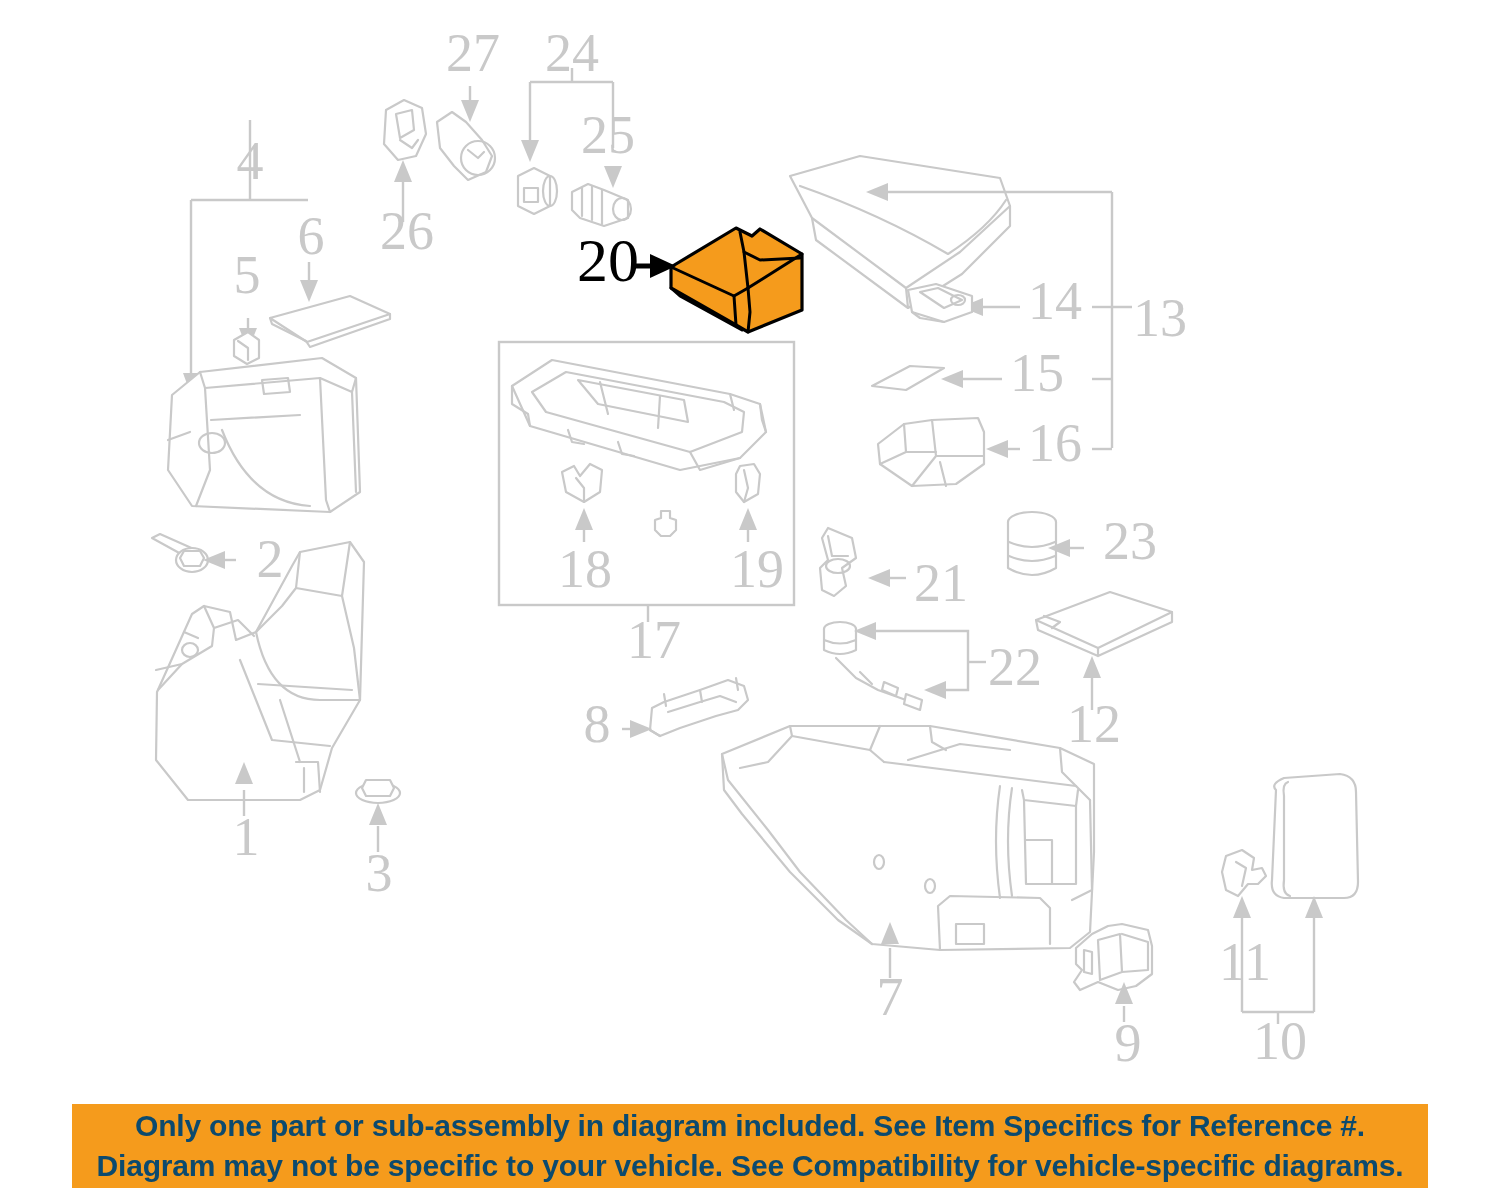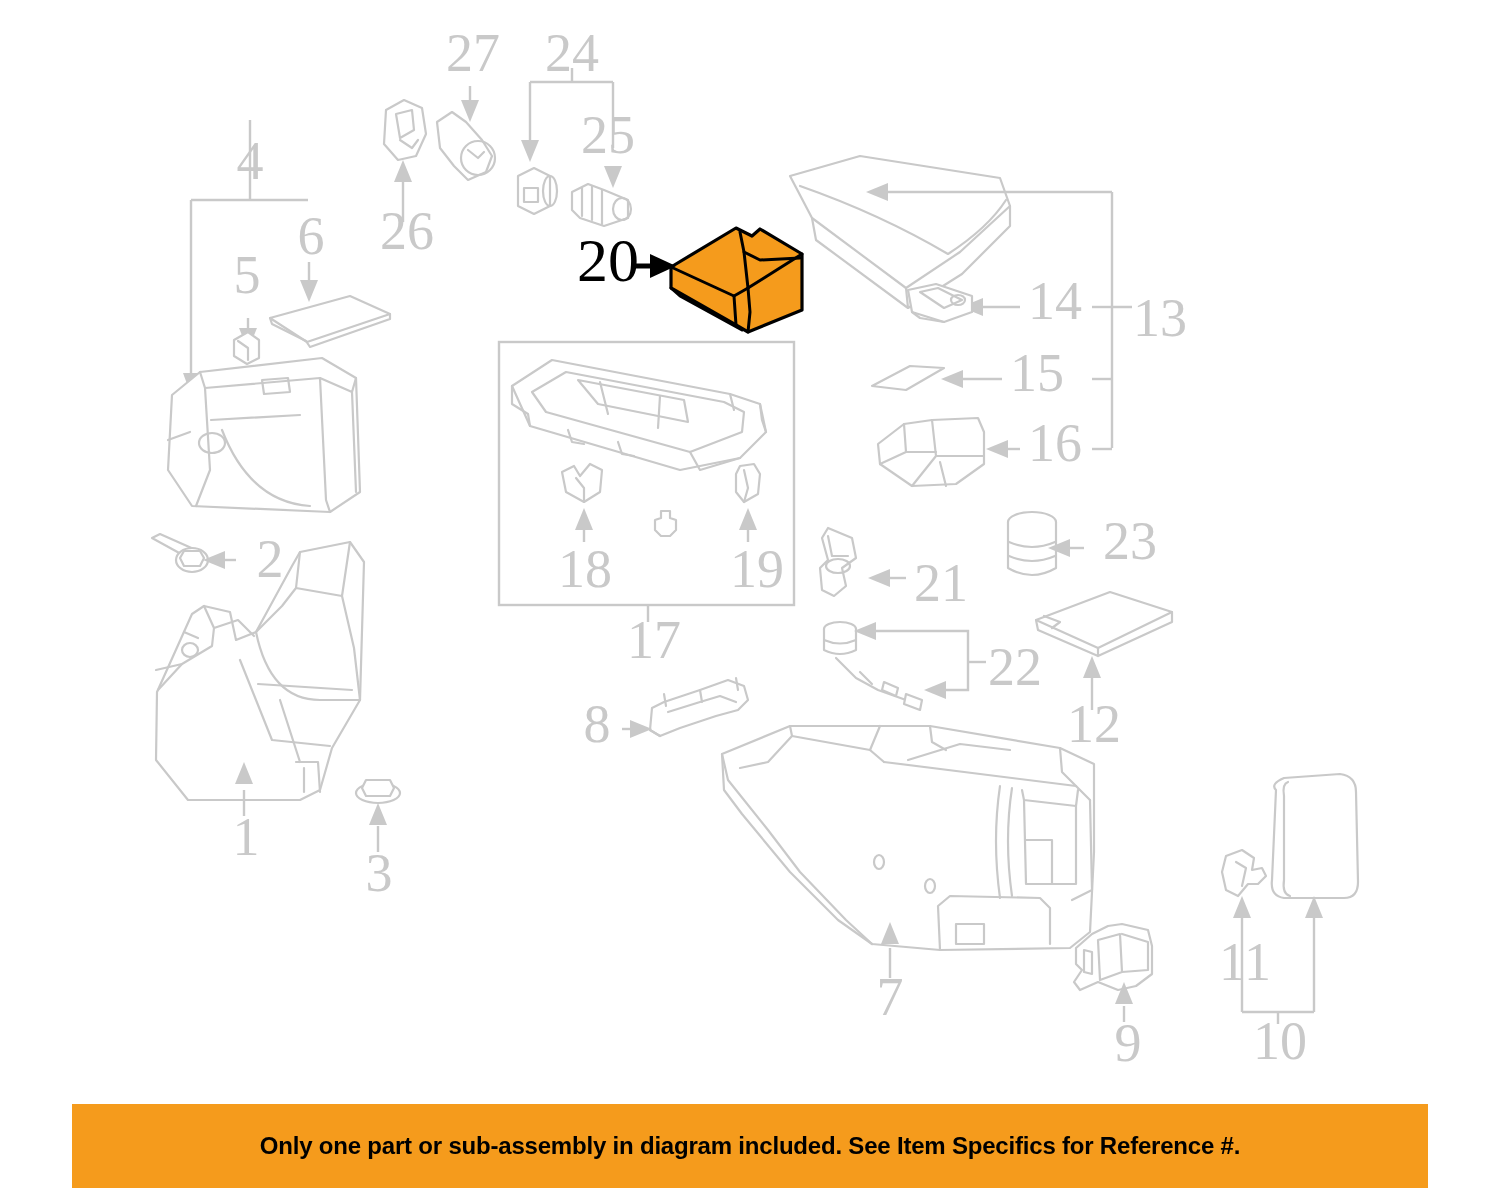--- a/index.html
+++ b/index.html
@@ -95,24 +95,24 @@
     width: 1356px;
     height: 84px;
     background: #f59b1c;
     display: flex;
     flex-direction: column;
     align-items: center;
     justify-content: center;
     box-sizing: border-box;
   }
   .banner-line {
-    color: #000000;
+    color: #0c4a6e;
     font-family: "Liberation Sans", sans-serif;
     font-weight: bold;
-    font-size: 24px;
+    font-size: 30px;
     line-height: 40px;
     white-space: nowrap;
     letter-spacing: -0.2px;
   }
 </style>
 </head>
 <body>
 
 <div id="page">
 
@@ -408,15 +408,16 @@
 
       <path class="hl-leader" d="M636 266 L662 266"></path>
       <polygon class="hl-head" points="676,266 650,254 650,278"></polygon>
       <text class="hl-num" x="608" y="267">20</text>
     </g>
 
   </svg>
 
   <div id="banner">
     <div class="banner-line">Only one part or sub-assembly in diagram included. See Item Specifics for Reference #.</div>
+    <div class="banner-line">Diagram may not be specific to your vehicle. See Compatibility for vehicle-specific diagrams.</div>
   </div>
 
 </div>
 
 </body></html>

